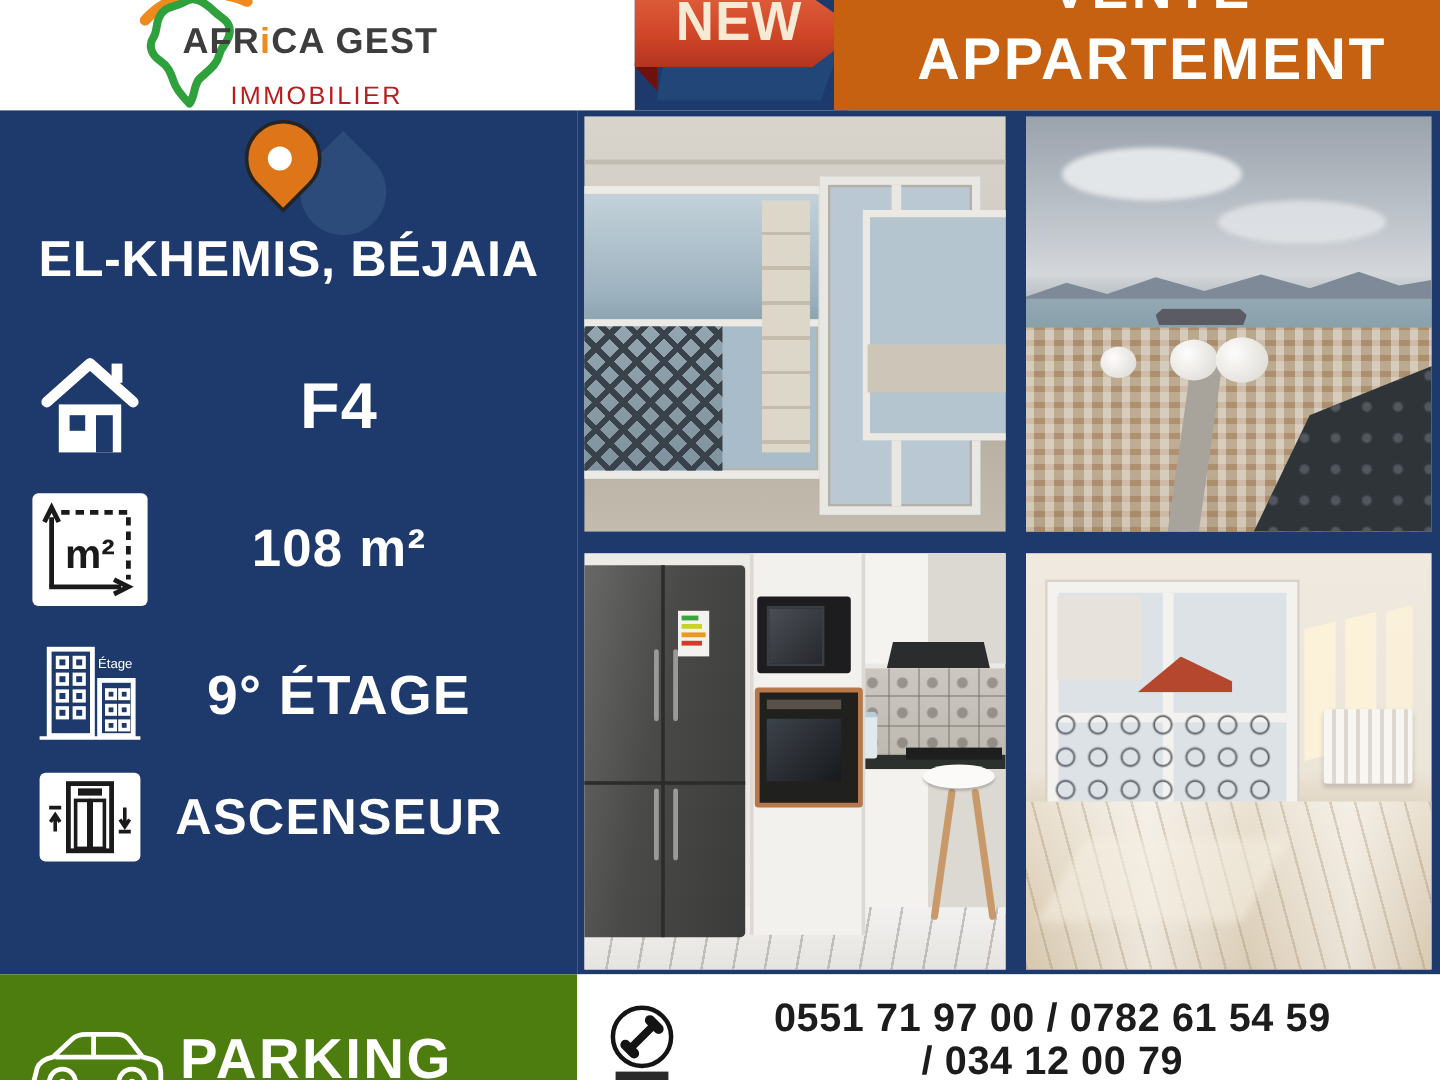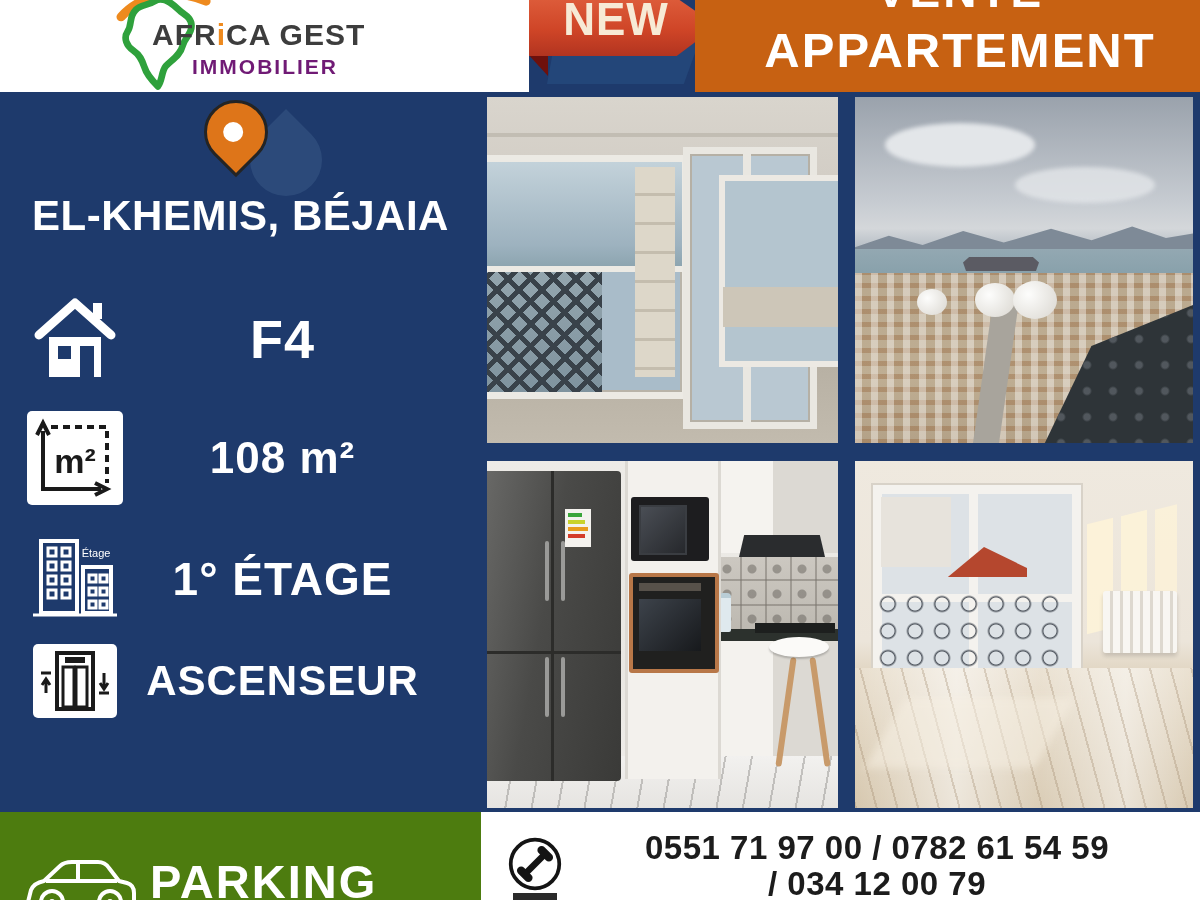--- a/index.html
+++ b/index.html
@@ -9,21 +9,21 @@
     font-family:"Liberation Sans","DejaVu Sans",sans-serif;
   }
   .abs{position:absolute;}
 
   
   .logo-cell{left:0;top:0;width:481px;height:92px;background:#ffffff;}
   .africa-svg{position:absolute;left:108px;top:-10px;width:120px;height:112px;}
   .logo-text{position:absolute;left:152px;top:20px;line-height:1;}
   .logo-line1{font-size:30px;font-weight:900;color:#3d3d3d;letter-spacing:1px;}
   .logo-line1 .accent{color:#ee8a1e;}
-  .logo-line2{font-size:21px;font-weight:700;color:#701a75;letter-spacing:2px;margin:6px 0 0 40px;}
+  .logo-line2{font-size:21px;font-weight:400;color:#b91c1c;letter-spacing:2px;margin:20px 0 0 40px;}
 
   .badge-cell{left:481px;top:0;width:178px;height:92px;background:#1e3a6c;overflow:hidden;margin-left:48px;}
   .ribbon-back{position:absolute;left:18px;top:42px;width:152px;height:42px;background:#234679;
     -webkit-clip-path:polygon(4% 20%,100% 0,90% 100%,0 100%);clip-path:polygon(4% 20%,100% 0,90% 100%,0 100%);}
   .ribbon-fold{position:absolute;left:-3px;top:52px;width:22px;height:24px;background:#6e100c;
     clip-path:polygon(0 0,100% 0,100% 100%);}
   .ribbon-arrow{position:absolute;left:-4px;top:-2px;width:192px;height:58px;
     background:linear-gradient(180deg,#dd5c3a 0%,#cf4527 55%,#b23420 100%);
     clip-path:polygon(0 0,79% 0,100% 48%,79% 100%,0 100%);}
   .ribbon-text{position:absolute;left:26px;top:-6px;width:122px;text-align:center;
@@ -280,21 +280,21 @@
               <rect x="71" y="42" width="7" height="7"></rect>
             <rect x="60" y="55" width="7" height="7"></rect>
               <rect x="71" y="55" width="7" height="7"></rect>
             <rect x="60" y="68" width="7" height="7"></rect>
               <rect x="71" y="68" width="7" height="7"></rect>
           </g>
           <line x1="4" y1="82" x2="88" y2="82" stroke="#fff" stroke-width="3"></line>
           <text x="67" y="24" text-anchor="middle" font-size="11" fill="#fff">Étage</text>
         </svg>
       </div>
-      <div class="feature-label">1° ÉTAGE</div>
+      <div class="feature-label">9° ÉTAGE</div>
     </div>
 
     <div class="feature-row row-lift">
       <div class="feature-icon">
         <div class="icon-card" style="width:84px;height:74px;">
           <svg width="76" height="64" viewBox="0 0 76 64">
             <rect x="20" y="4" width="36" height="56" fill="none" stroke="#1a1a1a" stroke-width="4"></rect>
             <rect x="28" y="8" width="20" height="6" fill="#1a1a1a"></rect>
             <rect x="26" y="18" width="11" height="40" fill="none" stroke="#1a1a1a" stroke-width="3"></rect>
             <rect x="39" y="18" width="11" height="40" fill="none" stroke="#1a1a1a" stroke-width="3"></rect>

